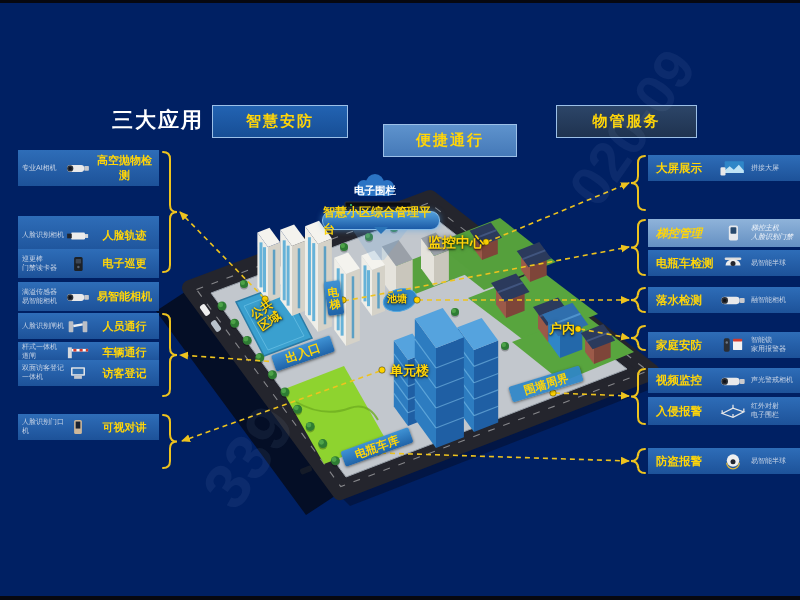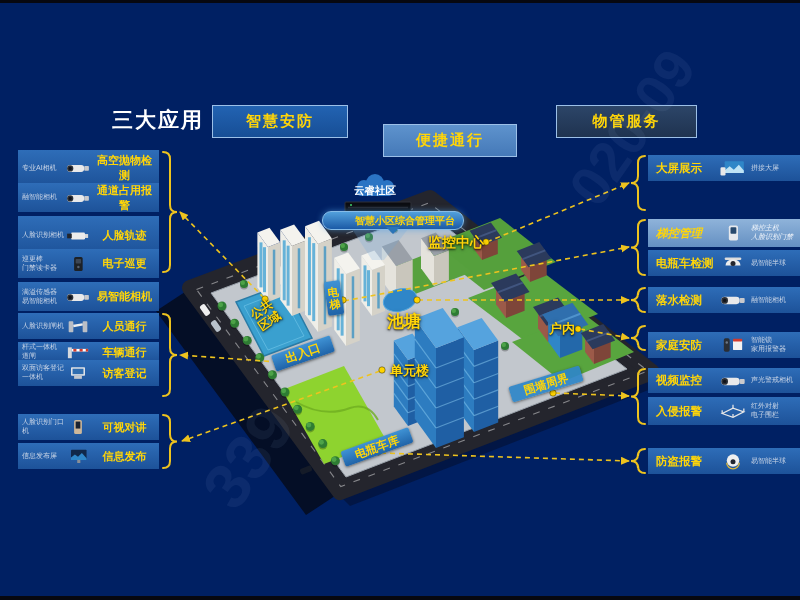--- a/index.html
+++ b/index.html
@@ -29,21 +29,21 @@
   .ic{width:28px;height:20px;flex:0 0 auto;}
   .feat.right .ic{width:30px;}
   .maplab{position:absolute;color:#ffd508;font-weight:bold;white-space:nowrap;z-index:4;
           text-shadow:0 1px 2px rgba(0,0,0,.85),0 0 4px rgba(0,0,0,.5);}
   .banner{position:absolute;display:flex;align-items:center;justify-content:center;z-index:4;
           background:linear-gradient(180deg,#3f92d4,#1f63a8);color:#ffd508;font-weight:bold;
           border-radius:2px;box-shadow:0 1px 3px rgba(0,0,0,.55);text-align:center;}
   .platform-banner{position:absolute;left:322px;top:211px;width:116px;height:17px;z-index:4;
           display:flex;align-items:center;justify-content:center;border-radius:9px;
           background:linear-gradient(180deg,#52a0dc,#1b5aa6);border:1px solid #86bce8;
-          color:#ffd508;font-weight:bold;font-size:10px;box-shadow:0 0 6px rgba(80,160,230,.6);padding-left:24px;}
+          color:#ffd508;font-weight:bold;font-size:12px;box-shadow:0 0 6px rgba(80,160,230,.6);}
   .platform-banner:after{content:"";position:absolute;left:50%;bottom:-12px;margin-left:-7px;
           border:7px solid transparent;border-top-color:#2a74b8;}
   .cloud-label{position:absolute;left:352px;top:184px;width:46px;text-align:center;z-index:4;
           color:#ffffff;font-weight:bold;font-size:10.5px;}
   .wm{position:absolute;color:rgba(175,195,235,.07);font-weight:bold;z-index:9;
           transform:rotate(-55deg);pointer-events:none;}
 </style>
 </head>
 <body>
 
@@ -360,27 +360,20 @@
       <span>物管服务</span>
     </div>
 
   <div class="feat left" style="top:150px;height:36px">
     <span class="dev">专业AI相机</span>
     <svg class="ic">
         <use href="#i-bullet"></use>
       </svg>
     <span class="lab">高空抛物检测</span>
   </div>
-  <div class="feat left" style="top:183px;height:29px">
-    <span class="dev">融智能相机</span>
-    <svg class="ic">
-        <use href="#i-bullet"></use>
-      </svg>
-    <span class="lab">通道占用报警</span>
-  </div>
   <div class="feat left" style="top:216px;height:39px">
     <span class="dev">人脸识别相机</span>
     <svg class="ic">
         <use href="#i-box"></use>
       </svg>
     <span class="lab">人脸轨迹</span>
   </div>
   <div class="feat left" style="top:249px;height:29px">
     <span class="dev">巡更棒
 门禁读卡器</span>
@@ -420,27 +413,20 @@
       </svg>
     <span class="lab">访客登记</span>
   </div>
   <div class="feat left" style="top:414px;height:26px">
     <span class="dev">人脸识别门口机</span>
     <svg class="ic">
         <use href="#i-doorphone"></use>
       </svg>
     <span class="lab">可视对讲</span>
   </div>
-  <div class="feat left" style="top:443px;height:26px">
-    <span class="dev">信息发布屏</span>
-    <svg class="ic">
-        <use href="#i-infoscreen"></use>
-      </svg>
-    <span class="lab">信息发布</span>
-  </div>
 
   <div class="feat right" style="top:155px;height:26px">
     <span class="lab">大屏展示</span>
     <svg class="ic">
         <use href="#i-videowall"></use>
       </svg>
     <span class="dev">拼接大屏</span>
   </div>
   <div class="feat right hl" style="top:219px;height:28px">
     <span class="lab">梯控管理</span>
@@ -488,29 +474,29 @@
 电子围栏</span>
   </div>
   <div class="feat right" style="top:448px;height:26px">
     <span class="lab">防盗报警</span>
     <svg class="ic">
         <use href="#i-turret"></use>
       </svg>
     <span class="dev">易智能半球</span>
   </div>
 
-  <div class="cloud-label">云睿社区</div>
+  <div class="cloud-label">电子围栏</div>
   <div class="platform-banner">
     <span>智慧小区综合管理平台</span>
   </div>
   <div class="maplab" style="left:428px;top:234px;font-size:14px">监控中心</div>
   <div class="banner" style="left:326px;top:281px;width:16px;height:34px;font-size:11px;line-height:1.1;transform:rotate(-8deg)">
     <span style="white-space:normal;word-break:break-all">电梯</span>
   </div>
-  <div class="maplab" style="left:387px;top:310px;font-size:17px">池塘</div>
+  <div class="maplab" style="left:387px;top:292px;font-size:10px">池塘</div>
   <div class="maplab" style="left:251px;top:302px;width:30px;white-space:normal;text-align:center;font-size:12px;line-height:1.15;transform:rotate(-35deg)">公共区域</div>
   <div class="banner" style="left:272px;top:345px;width:62px;height:17px;font-size:12px;transform:rotate(-19deg)">
     <span>出入口</span>
   </div>
   <div class="maplab" style="left:390px;top:362px;font-size:13px">单元楼</div>
   <div class="maplab" style="left:549px;top:320px;font-size:13px">户内</div>
   <div class="banner" style="left:509px;top:376px;width:74px;height:16px;font-size:11.5px;transform:rotate(-17deg);background:rgba(47,134,200,.92)">
     <span>围墙周界</span>
   </div>
   <div class="banner" style="left:341px;top:439px;width:72px;height:16px;font-size:11.5px;transform:rotate(-20deg)">

